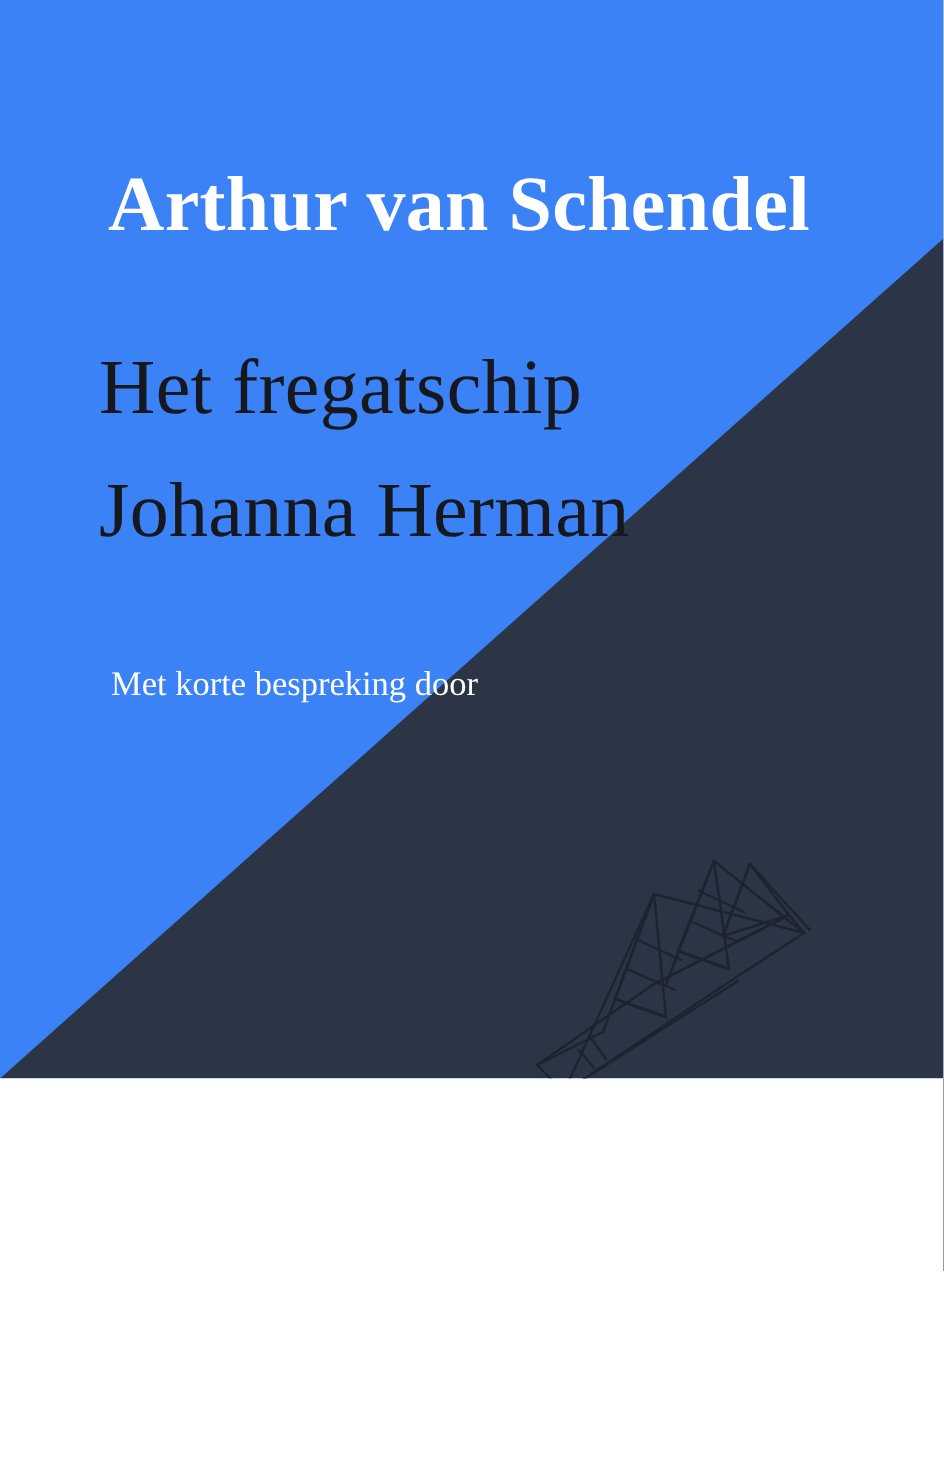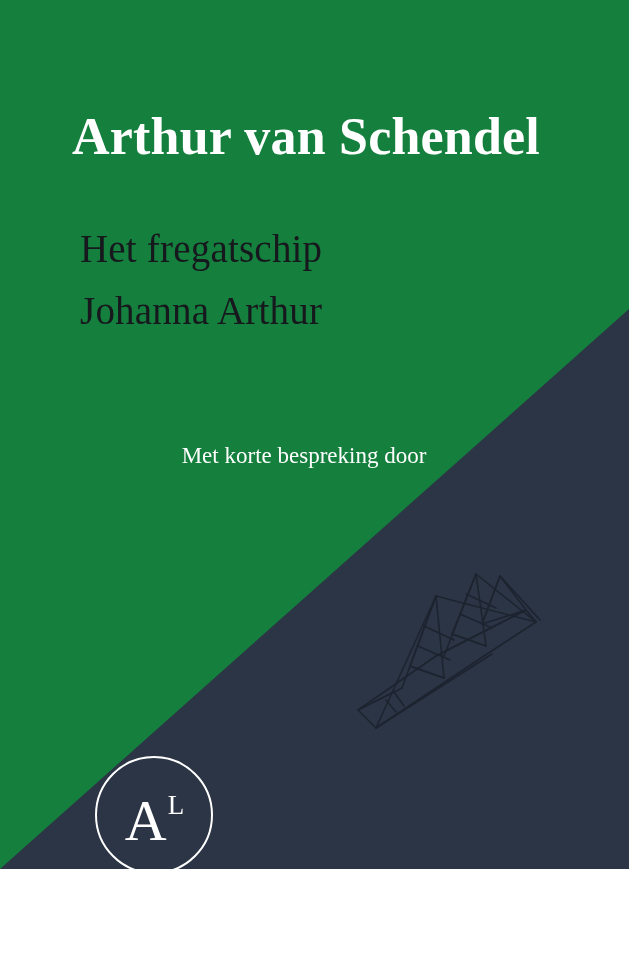--- a/index.html
+++ b/index.html
@@ -3,22 +3,22 @@
 <meta charset="utf-8">
 <style>
   html, body {
     margin: 0;
     padding: 0;
     background: #ffffff;
   }
   .cover {
     position: relative;
     width: 629px;
-    height: 869px;
-    background: #15803d;
+    height: 719px;
+    background: #3b82f6;
     overflow: hidden;
     font-family: "Liberation Serif", serif;
   }
   
   .wedge {
     position: absolute;
     right: 0;
     bottom: 0;
     width: 629px;
     height: 560px;
@@ -32,45 +32,44 @@
     top: 108px;
     width: 520px;
     color: #ffffff;
     font-size: 52px;
     line-height: 1.12;
     font-weight: 700;
     letter-spacing: 0.2px;
   }
   .title {
     position: absolute;
-    left: 80px;
+    left: 66px;
     top: 218px;
     width: 520px;
     color: #16181d;
-    font-size: 39px;
+    font-size: 52px;
     line-height: 1.58;
     font-weight: 400;
     letter-spacing: 0.2px;
   }
   .title .line {
     display: block;
   }
   .subtitle {
     position: absolute;
     left: 74px;
     top: 438px;
     width: 460px;
     color: #ffffff;
     font-size: 23px;
     line-height: 1.55;
     font-weight: 400;
   }
   .subtitle .line {
     display: block;
-    text-align: center;
   }
   
   .ship {
     position: absolute;
     left: 340px;
     top: 560px;
     width: 220px;
     height: 190px;
   }
   
@@ -116,21 +115,21 @@
 <body>
 
 <div class="cover">
 
   <div class="wedge"></div>
 
   <div class="author">Arthur van Schendel</div>
 
   <div class="title">
     <span class="line">Het fregatschip</span>
-    <span class="line">Johanna Arthur</span>
+    <span class="line">Johanna Herman</span>
   </div>
 
   <div class="subtitle">
     <span class="line">Met korte bespreking door</span>
   </div>
 
   <div class="ship">
     <svg viewBox="0 0 220 190" width="220" height="190" fill="none" stroke="#1d2430" stroke-width="1.6" stroke-linecap="round" stroke-linejoin="round">
 
       <path d="M18 150 L36 168 L150 92 L196 62 L186 50 L96 96 Z"></path>

